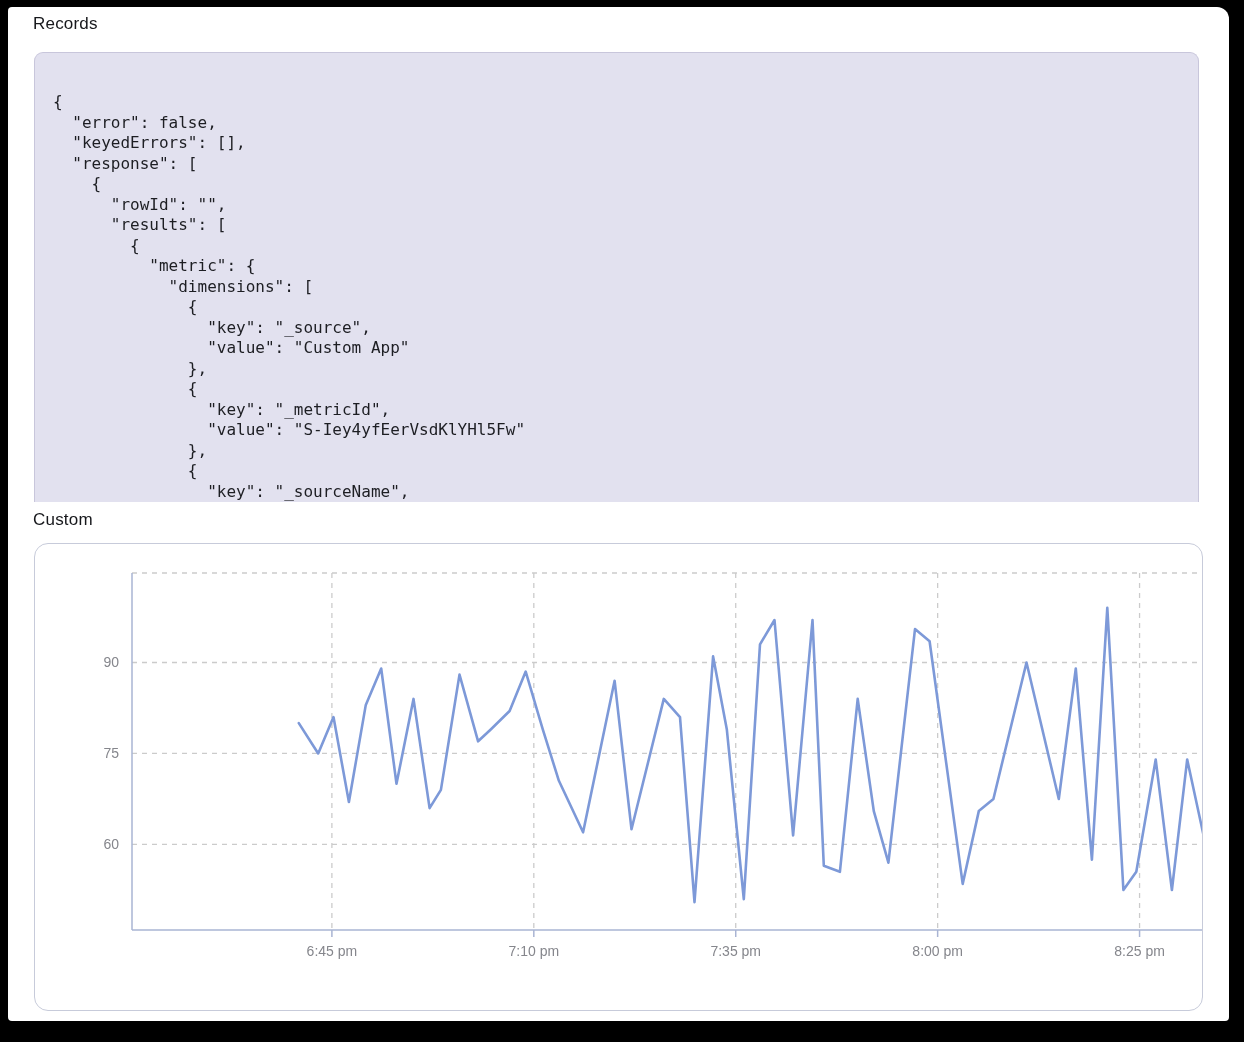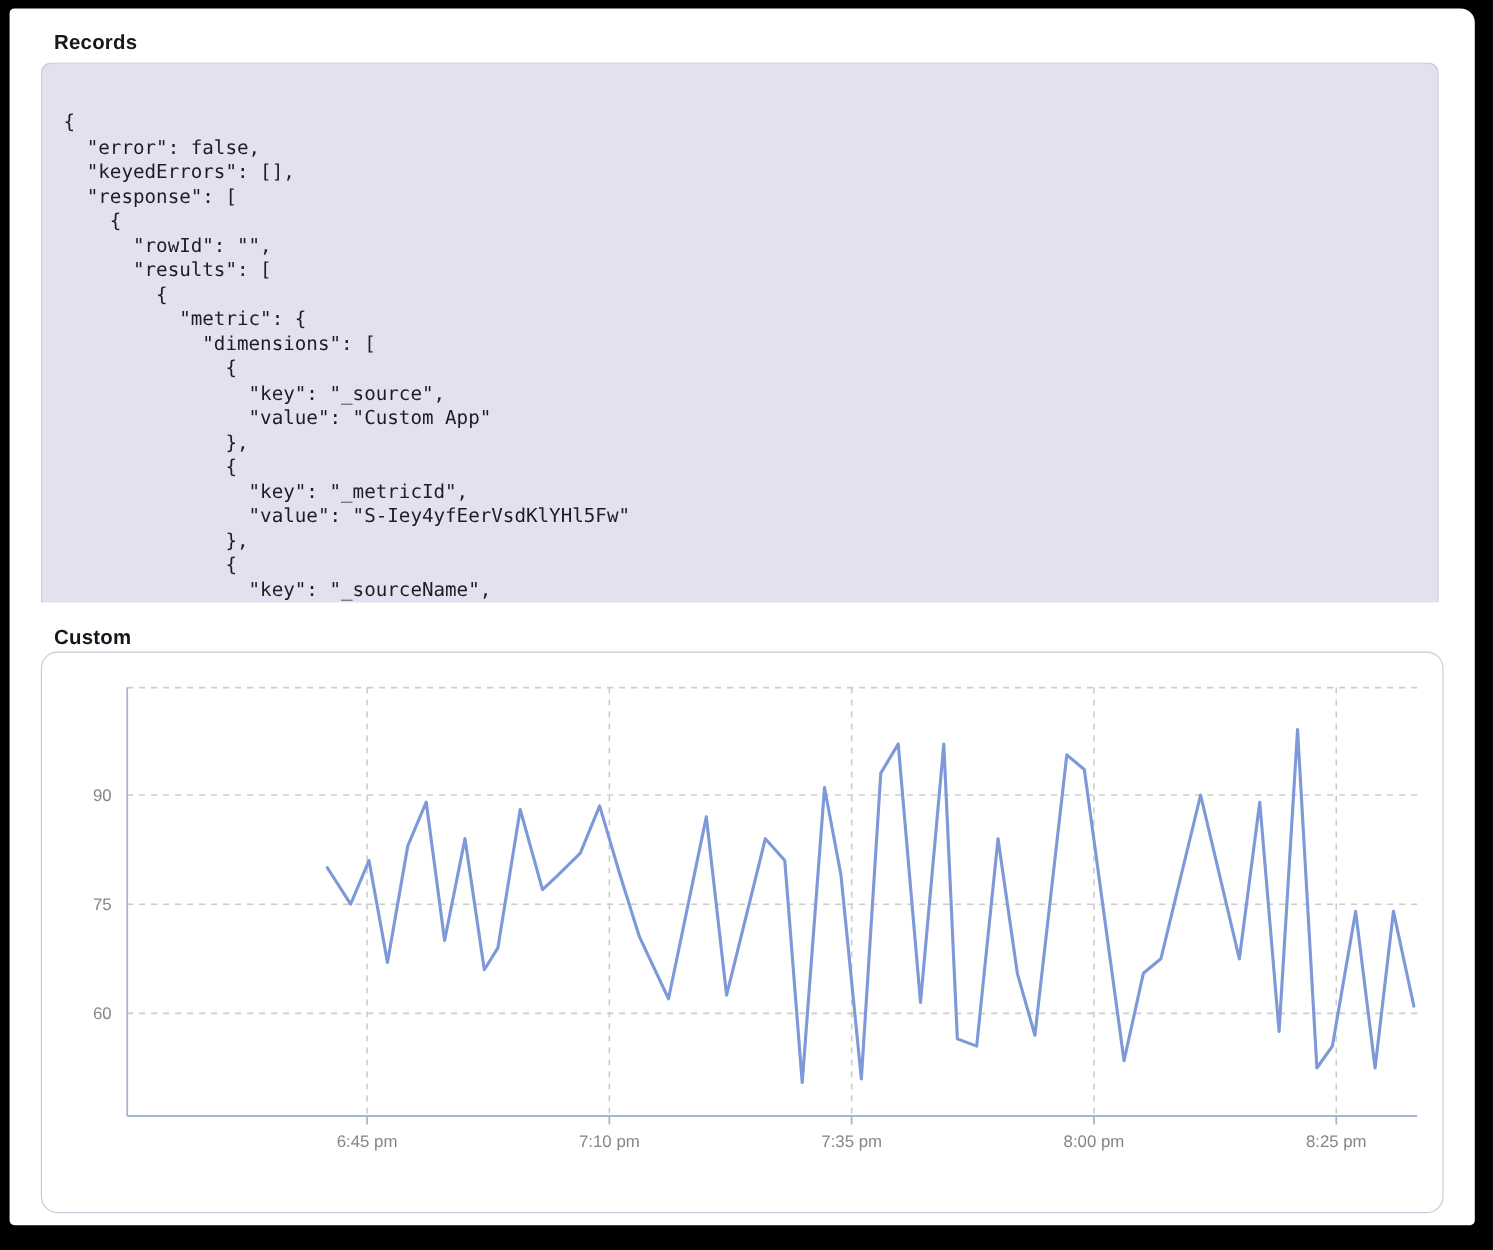--- a/index.html
+++ b/index.html
@@ -1,32 +1,32 @@
 <!DOCTYPE html>
 <html><head>
 <meta charset="utf-8">
 <style>
   html,body{margin:0;padding:0;background:#000;}
   body{width:1244px;height:1042px;position:relative;overflow:hidden;
        font-family:"Liberation Sans",sans-serif;}
   .frame{position:absolute;left:8px;top:7px;width:1221px;height:1014px;
          background:#ffffff;border-radius:4px 12px 4px 4px;}
-  .section-title{position:absolute;margin:12px;font-size:17px;font-weight:700;
+  .section-title{position:absolute;margin:0;font-size:17px;font-weight:400;
          color:#17181c;letter-spacing:.2px;}
   #records-title{left:25px;top:7px;}
   #chart-title{left:25px;top:503px;}
   .codeblock{position:absolute;left:26px;top:45px;width:1165px;height:450px;
          background:#e2e1ef;border:1px solid #c8c6db;border-bottom:none;
          border-radius:9px 9px 0 0;overflow:hidden;box-sizing:border-box;}
   .codeblock pre{margin:0;padding:39px 18px 0 18px;
          font-family:"DejaVu Sans Mono","Liberation Mono",monospace;
          font-size:16px;line-height:20.5px;color:#1d1e23;white-space:pre;}
   .chartcard{position:absolute;left:26px;top:536px;width:1169px;height:468px;
          background:#fff;border:1px solid #c7cbda;border-radius:14px;
-         box-sizing:border-box;overflow:hidden;}
+         box-sizing:border-box;overflow:hidden;padding-left:26px;}
   .chartcard svg{display:block;}
   text.axis-label{font-family:"Liberation Sans",sans-serif;font-size:14px;fill:#85868c;}
 </style>
 </head>
 <body>
 
 <div class="frame">
 
   <section>
     <h2 class="section-title" id="records-title">Records</h2>

